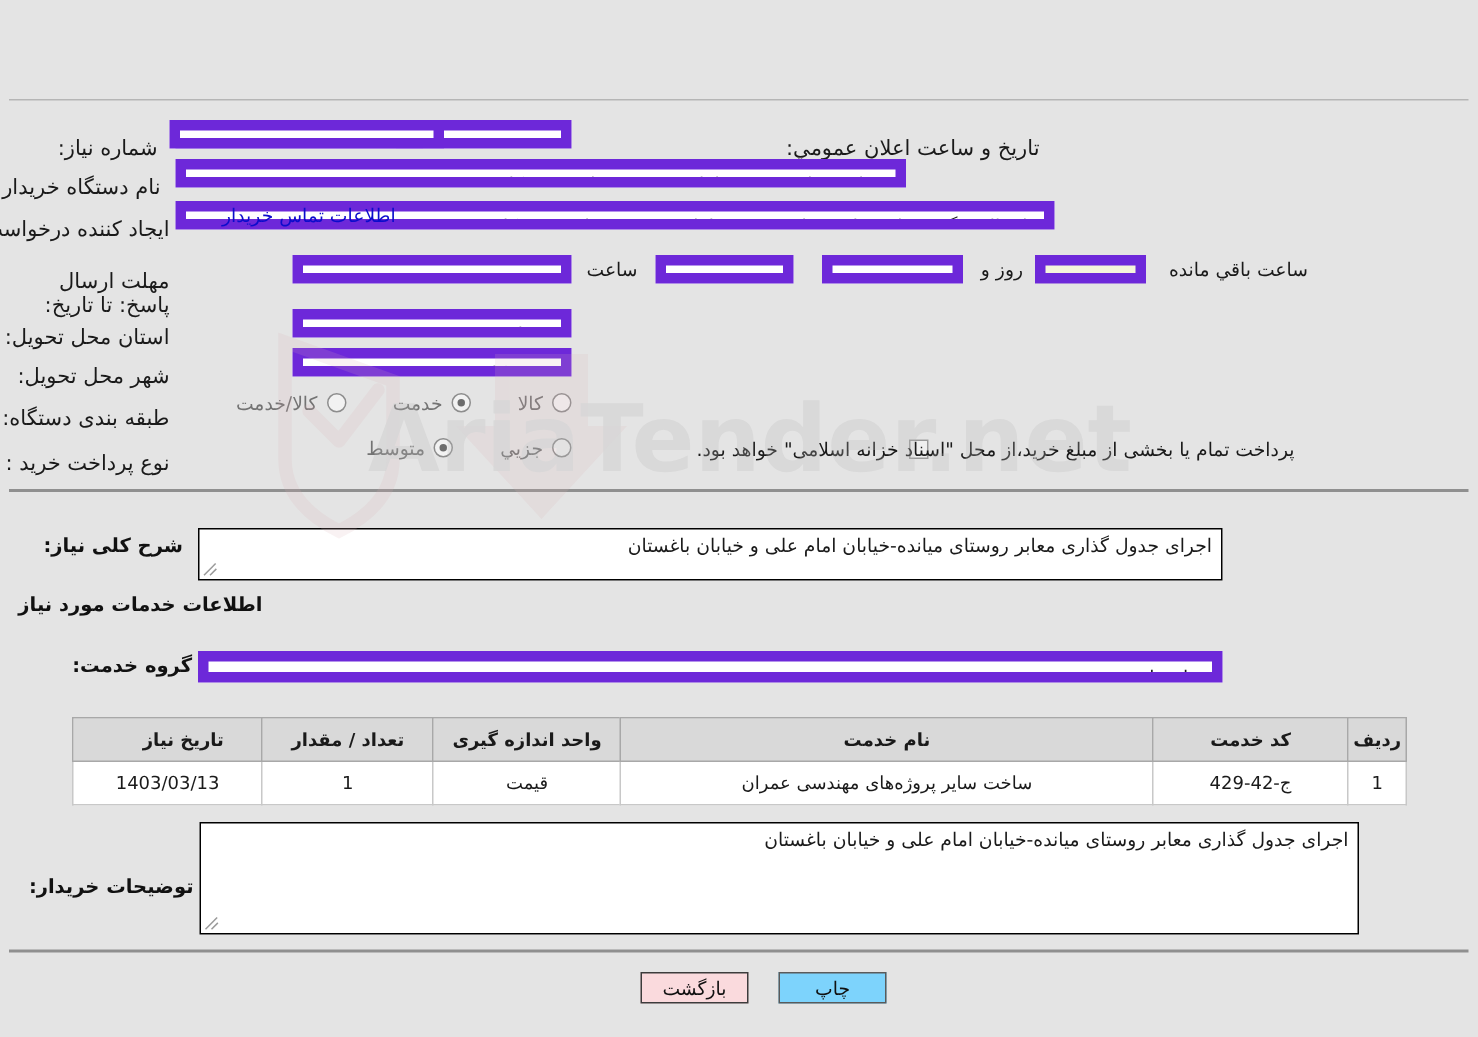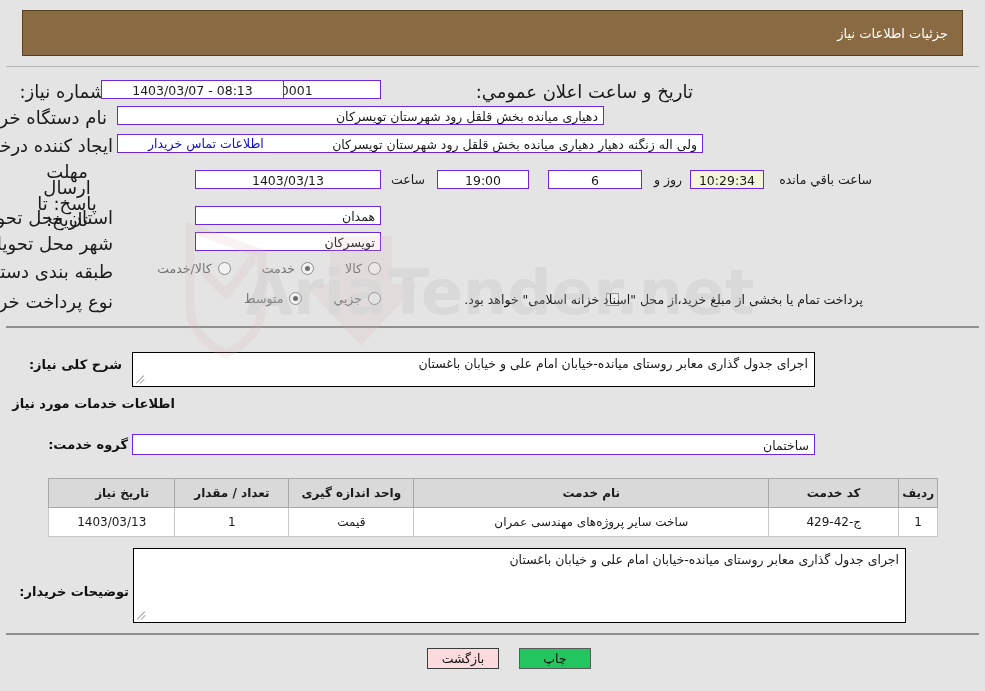--- a/index.html
+++ b/index.html
@@ -58,37 +58,39 @@
 
   .row {
     position: absolute;
     display: flex;
     align-items: center;
     height: 22px;
     white-space: nowrap;
   }
 
   .lbl {
-    font-size: 18px;
-    color: #1a1a1a;
-    text-align: center;
+    font-size: 14px;
+    color: #1a1a1a;
+    text-align: right;
+    margin-top: 16px;
   }
 
   .fld {
-    border: 1px solid #6d28d9;
+    border: 7px solid #6d28d9;
     background: #ffffff;
     height: 19px;
     line-height: 19px;
     font-size: 12.5px;
     color: #1a1a1a;
     box-sizing: border-box;
     padding: 0 5px;
     text-align: right;
     overflow: hidden;
     white-space: nowrap;
+    margin-left: 12px;
   }
   .fld.center { text-align: center; padding: 0 2px; }
   .fld.cream { background: #f5f5dc; text-align: center; }
 
   .link {
     color: #0c0ccc;
     font-size: 12.5px;
     text-decoration: none;
     cursor: pointer;
   }
@@ -204,40 +206,37 @@
     height: 21px;
     border: 1px solid #5a5a5a;
     box-sizing: border-box;
     font-size: 12.5px;
     color: #111111;
     text-align: center;
     line-height: 19px;
     cursor: pointer;
     font-family: "DejaVu Sans", "Liberation Sans", sans-serif;
   }
-  .btn.print  { background: #22c55e; }
+  .btn.print  { background: #7dd3fc; }
   .btn.back   { background: #fadadd; border-color: #3c3c3c; }
 </style>
 </head>
 <body>
 
 <div id="page">
 
   <svg class="watermark" viewBox="0 0 985 160">
     <g fill="#d9b0b5" opacity="0.55">
       <path d="M190 18 L262 44 L262 96 Q262 126 226 144 Q190 126 190 96 Z" fill="none" stroke="#d9b0b5" stroke-width="9"></path>
       <path d="M206 64 L226 84 L252 50" fill="none" stroke="#d9b0b5" stroke-width="9" stroke-linecap="round" stroke-linejoin="round"></path>
       <path d="M330 26 L392 26 L392 74 L418 74 L361 136 L304 74 L330 74 Z"></path>
     </g>
     <text x="500" y="104" text-anchor="middle" font-family="'DejaVu Sans','Liberation Sans',sans-serif" font-size="62" font-weight="bold" fill="#b9b9b9" opacity="0.85" direction="ltr">AriaTender.net</text>
   </svg>
 
-  <div class="title-bar">
-    <span>جزئیات اطلاعات نیاز</span>
-  </div>
 
   <div class="panel-top"></div>
 
   <div class="row" style="right:880px; top:80px; width:96px; justify-content:flex-start;">
     <span class="lbl">شماره نیاز:</span>
   </div>
   <div class="fld center" style="position:absolute; right:604px; top:80px; width:264px;">1103103687000001</div>
 
   <div class="row" style="right:292px; top:80px;">
     <span class="lbl">تاریخ و ساعت اعلان عمومي:</span>

